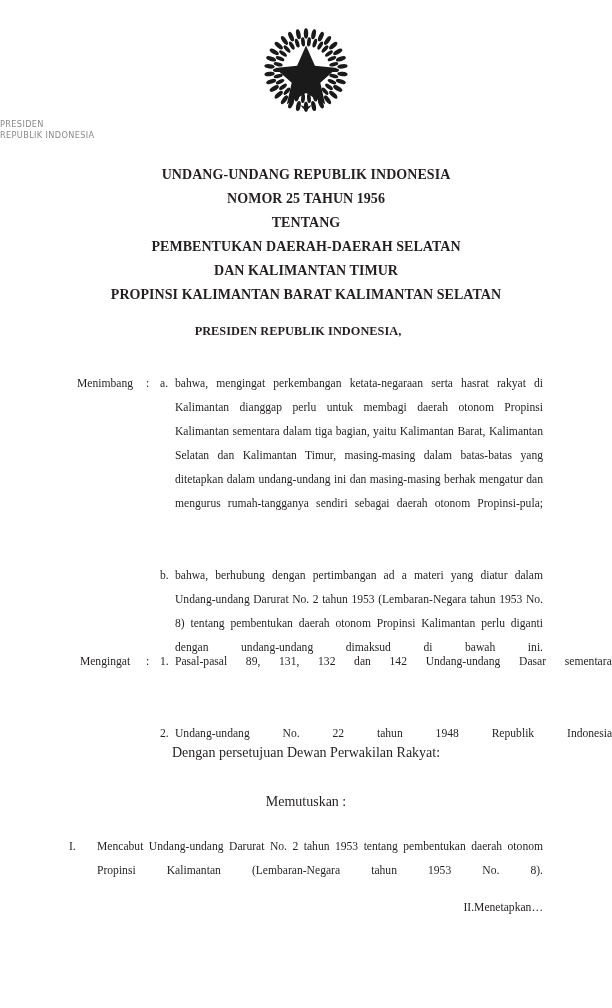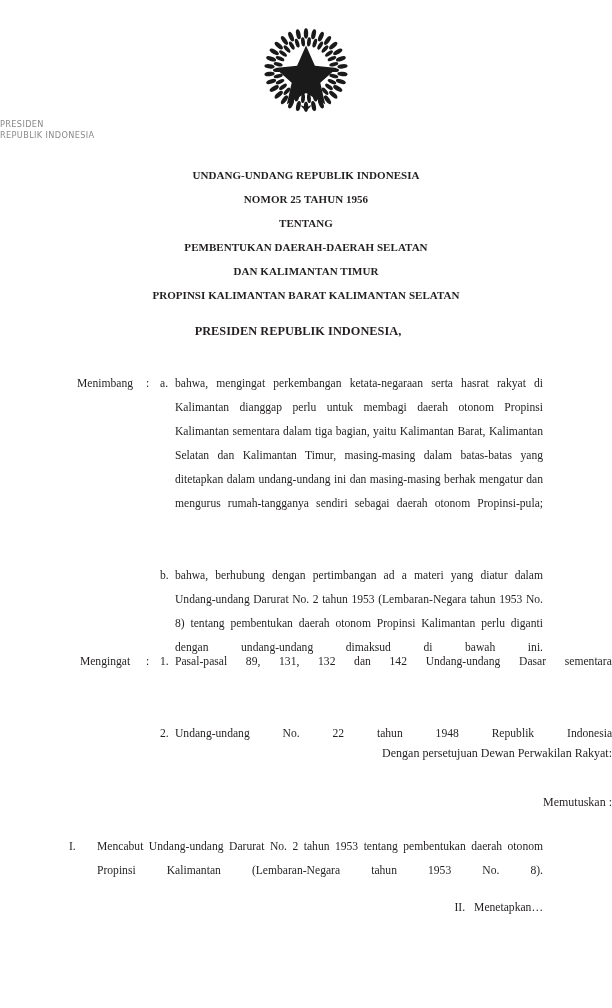--- a/index.html
+++ b/index.html
@@ -48,21 +48,21 @@
 
   
   .title-block {
     position: absolute;
     top: 163px;
     left: 0;
     width: 612px;
     text-align: center;
   }
   .title-block .tline {
-    font-size: 11px;
+    font-size: 14px;
     font-weight: bold;
     line-height: 24px;
     letter-spacing: 0.05px;
     white-space: nowrap;
   }
 
   .presiden-heading {
     position: absolute;
     top: 324px;
     left: 0;
@@ -126,22 +126,22 @@
   .item .itext::after {
     content: "";
     display: inline-block;
     width: 100%;
   }
 
   .centered-line {
     position: absolute;
     left: 0;
     width: 612px;
-    text-align: right;
-    font-size: 12px;
+    text-align: center;
+    font-size: 14px;
   }
 
   .roman-clause {
     position: absolute;
     left: 69px;
     width: 474px;
     font-size: 11.6px;
     line-height: 24px;
   }
   .roman-clause .rmark {
@@ -164,21 +164,21 @@
   .footer-line {
     position: absolute;
     top: 901px;
     left: 0;
     width: 612px;
     text-align: right;
     padding-right: 69px;
     box-sizing: border-box;
     font-size: 11.6px;
   }
-  .footer-line .fnum { margin-right: 9px; }
+  .footer-line .fnum { }
 </style>
 </head>
 <body>
 
 <div class="page">
 
   <div class="emblem-block">
     <svg class="emblem" viewBox="0 0 100 96" aria-hidden="true">
       <g fill="#1a1a1a">
 

